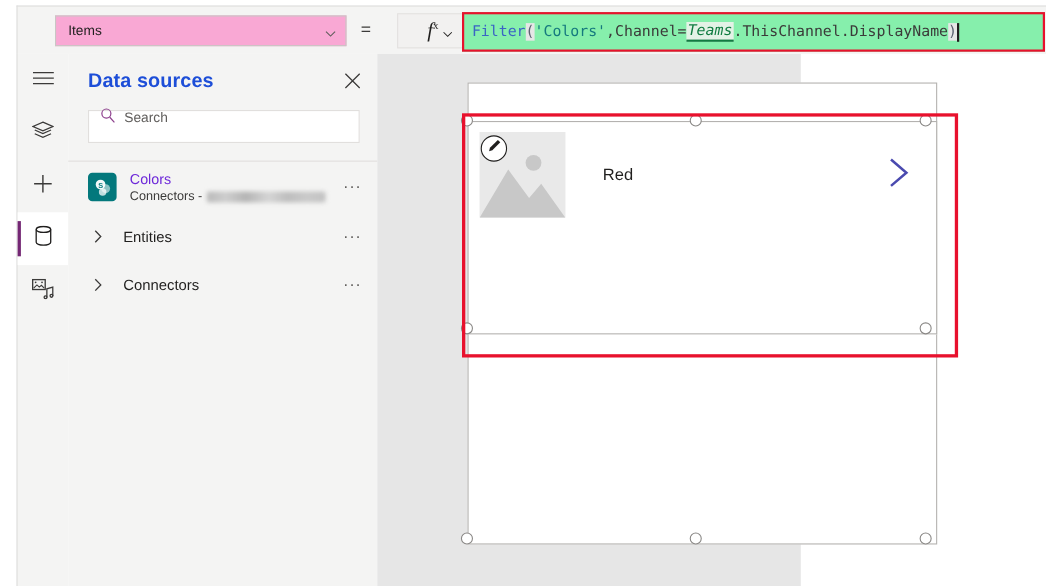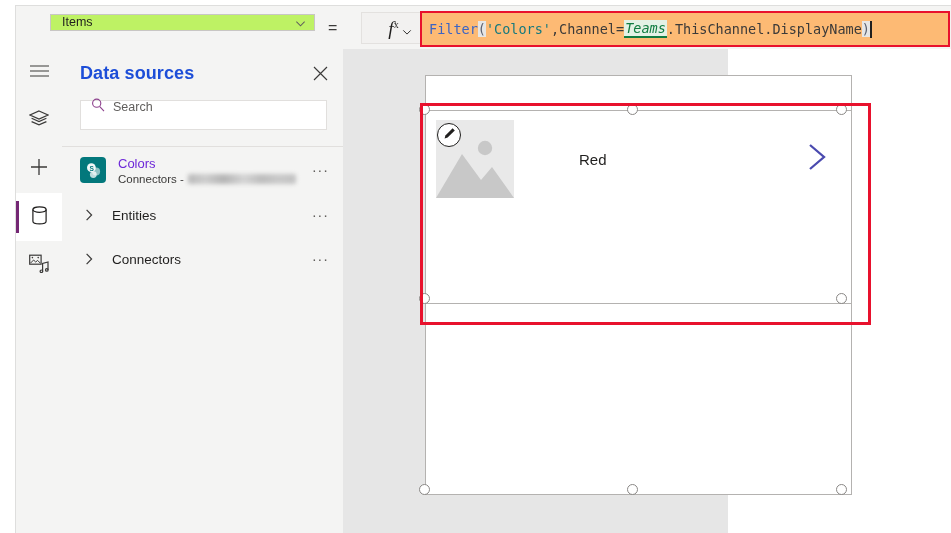--- a/index.html
+++ b/index.html
@@ -21,25 +21,25 @@
   .topbar {
     position: absolute; left: 0; top: 0;
     width: 936px; height: 44px;
     background: #f4f4f3;
     border-top: 1px solid #dededd;
     border-left: 1px solid #dededd;
     box-sizing: border-box;
   }
   .prop-select {
     position: absolute; left: 34px; top: 8px;
-    width: 265px; height: 17px;
-    background: #bef264;
+    width: 265px; height: 28px;
+    background: #f9a8d4;
     border: 1px solid #c8c6c4;
     box-sizing: border-box;
-    display: flex; align-items: flex-start;
+    display: flex; align-items: center;
     padding: 0 8px 0 11px;
   }
   .prop-select .label {
     flex: 1; font-size: 12.5px; color: #201f1e;
     white-space: nowrap; overflow: hidden;
   }
   .chev-sm { width: 11px; height: 11px; flex: 0 0 auto; }
   .equals {
     position: absolute; left: 312px; top: 13px;
     font-size: 16px; color: #3b3a39; font-weight: 400;
@@ -58,21 +58,21 @@
     font-style: italic; font-size: 19px; color: #201f1e;
     line-height: 1;
   }
   .fx-btn .fx sup { font-size: 10px; font-style: normal; }
 
   
   .formula-wrap {
     position: absolute; left: 404px; top: 5px;
     width: 530px; height: 36px;
     border: 2px solid #e8112d;
-    background: #fdba74;
+    background: #86efac;
     box-sizing: border-box;
   }
   .formula-inner {
     position: absolute; left: 0; top: 0; right: 0; bottom: 0;
     display: flex; align-items: center;
     padding-left: 7px;
     font-family: "DejaVu Sans Mono", monospace;
     font-size: 13.5px;
     white-space: nowrap;
     overflow: hidden;
@@ -243,21 +243,20 @@
     position: absolute; left: 410px; top: 105px;
     width: 427px; height: 194px;
     box-sizing: border-box;
     border: 1px solid #b4b2b0;
     background: #ffffff;
   }
   .g-row {
     height: 96px; display: flex; align-items: center;
     padding: 0 22px 0 10px;
     box-sizing: border-box;
-    gap: 31px;
   }
   .g-row + .g-row { border-top: 1px solid #b4b2b0; }
   .thumb {
     width: 78px; height: 78px; flex: 0 0 auto;
     background: #e9e9e9; position: relative; overflow: hidden;
   }
   .g-label { flex: 1; font-size: 15px; color: #201f1e; padding-left: 34px; }
 
   
   .handle {

